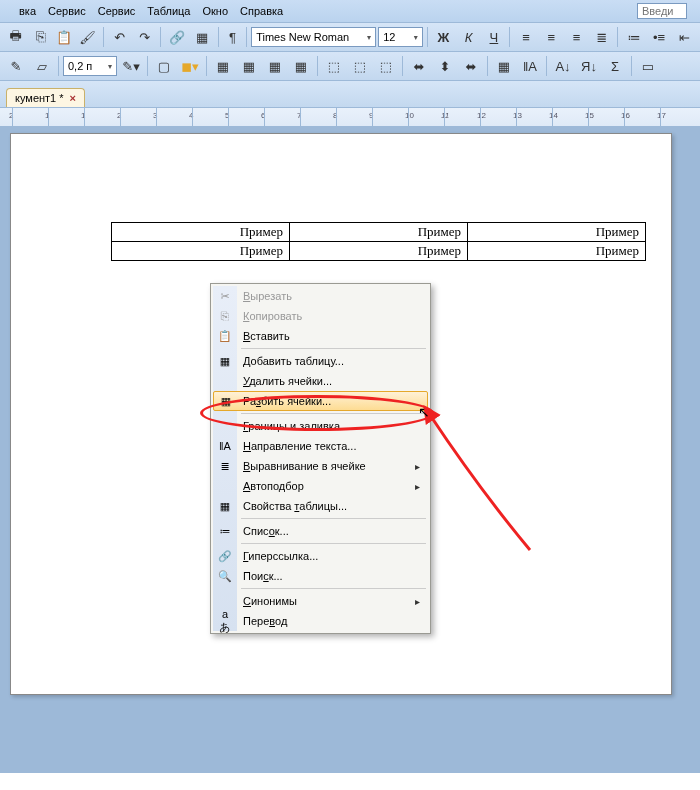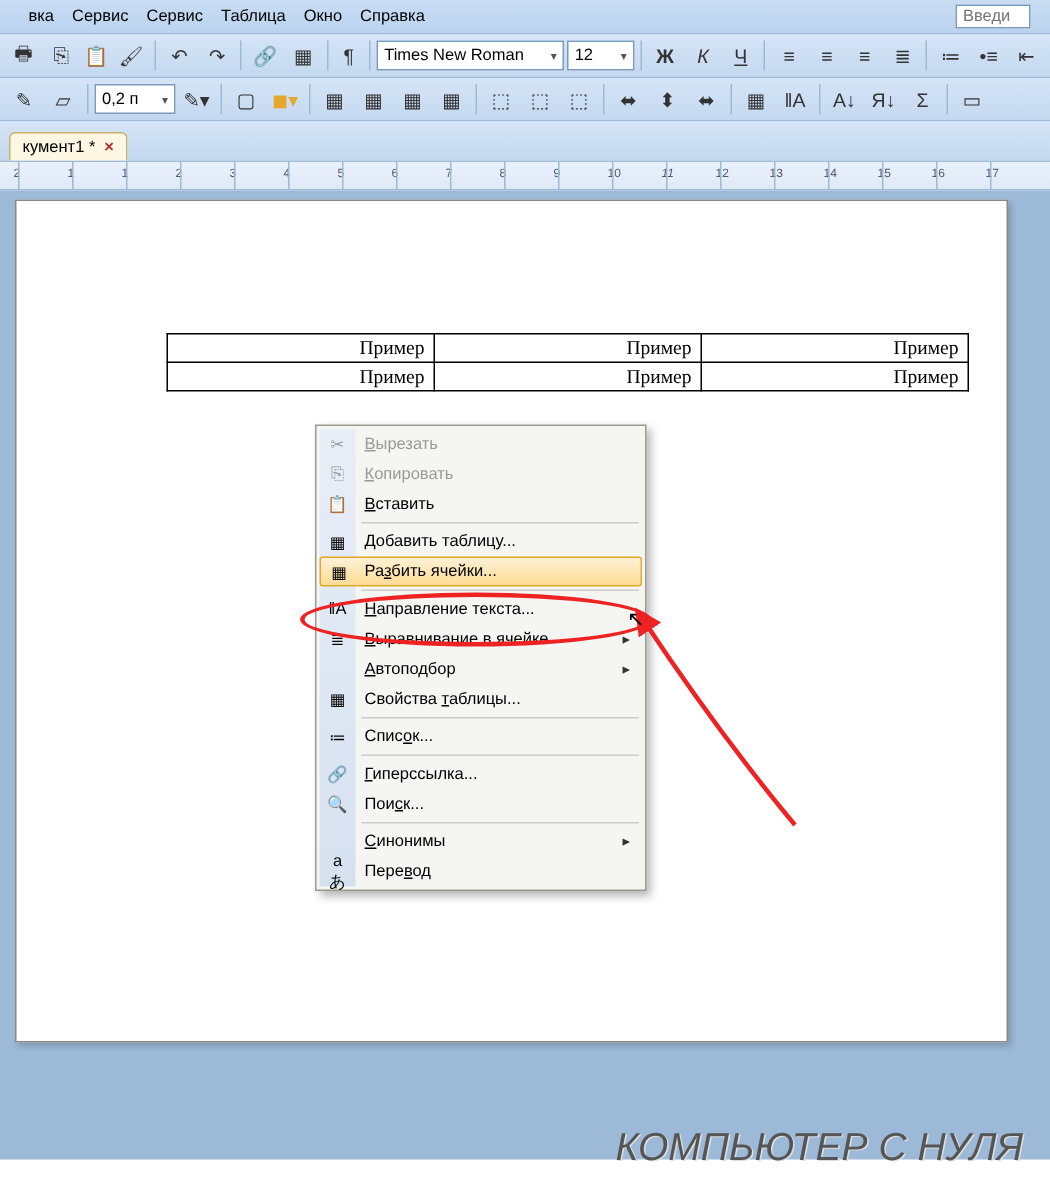--- a/index.html
+++ b/index.html
@@ -354,25 +354,31 @@
       </div>
       <div class="mi">
         <span class="ic">📋</span>
         <span><span class="u">В</span>ставить</span>
       </div>
       <div class="msep"></div>
       <div class="mi">
         <span class="ic">▦</span>
         <span><span class="u">Д</span>обавить таблицу...</span>
       </div>
+      <div class="mi">
+        <span><span class="u">У</span>далить ячейки...</span>
+      </div>
       <div class="mi hover">
         <span class="ic">▦</span>
         <span>Ра<span class="u">з</span>бить ячейки...</span>
       </div>
       <div class="msep"></div>
+      <div class="mi">
+        <span><span class="u">Г</span>раницы и заливка...</span>
+      </div>
       <div class="mi">
         <span class="ic">‖А</span>
         <span><span class="u">Н</span>аправление текста...</span>
       </div>
       <div class="mi">
         <span class="ic">≣</span>
         <span><span class="u">В</span>ыравнивание в ячейке</span>
         <span class="arr">▸</span>
       </div>
       <div class="mi">
@@ -416,14 +422,13 @@
       <marker id="ah" markerWidth="10" markerHeight="10" refX="2" refY="3" orient="auto">
     <path d="M0,0 L6,3 L0,6 Z" fill="#e22"></path>
       </marker>
     </defs>
   <path d="M110,150 Q60,90 10,15" stroke="#e22" stroke-width="3" fill="none" marker-end="url(#ah)"></path>
 </svg>
 
 <div class="cursor-ptr" style="top:404px; left:418px;">↖</div>
 
 <div class="watermark">
-  <div>КОМПЬЮТЕР С НУЛЯ</div>
 </div>
 
 </body></html>

